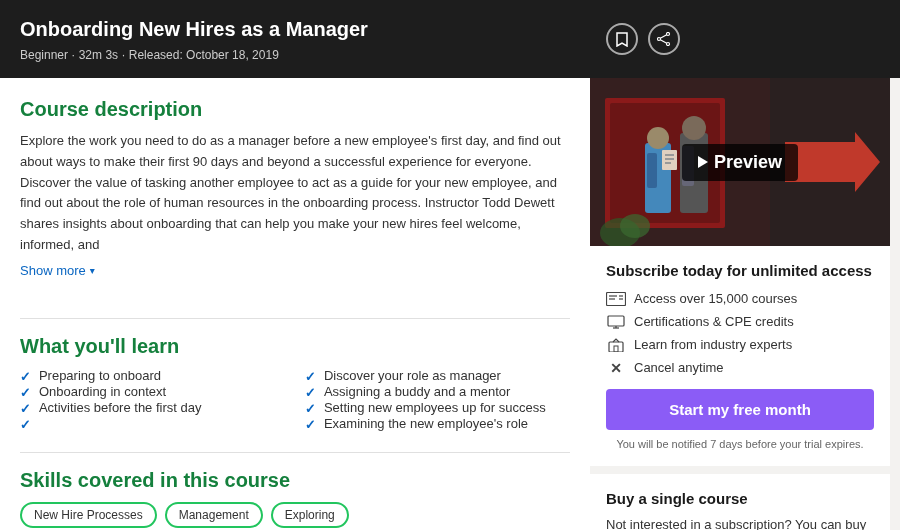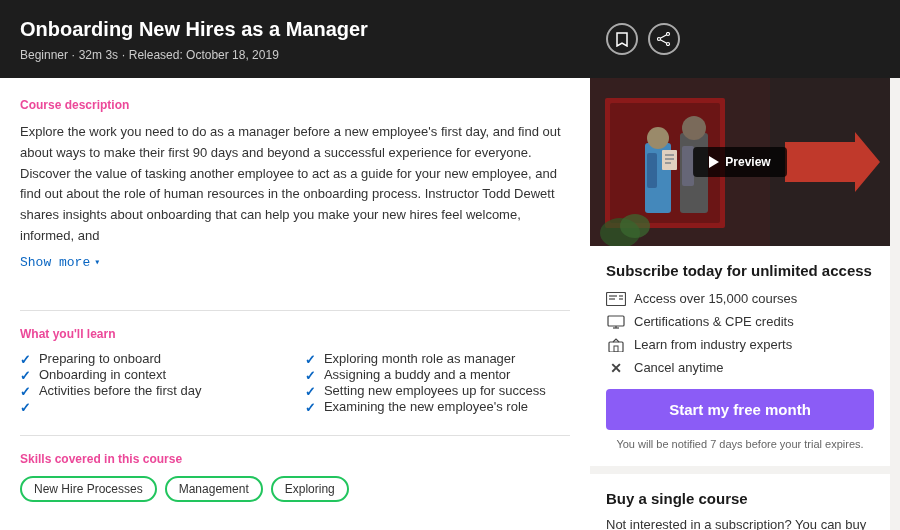--- a/index.html
+++ b/index.html
@@ -15,44 +15,44 @@
     .header-actions { position: absolute; right: 220px; top: 50%; transform: translateY(-50%); display: flex; gap: 10px; }
     .action-btn { width: 32px; height: 32px; border-radius: 50%; border: 2px solid #aaa; background: transparent; display: flex; align-items: center; justify-content: center; cursor: pointer; color: #fff; font-size: 14px; }
 
     
     .main-content { display: flex; gap: 0; flex: 1; padding: 0; }
 
     
     .left-panel { flex: 1; padding: 20px 20px 20px 20px; background: #fff; max-width: 590px; overflow-y: auto; }
 
     
-    .section-title { font-size: 12px; font-weight: 700; margin-bottom: 10px; color: #ec4899; }
+    .section-title { font-size: 20px; font-weight: 700; margin-bottom: 10px; color: #15803d; }
     .description-text { font-size: 13px; color: #333; line-height: 1.6; margin-bottom: 6px; }
-    .show-more { color: #0a66c2; font-size: 13px; cursor: pointer; display: inline-flex; align-items: center; gap: 4px; margin-bottom: 20px; font-family: Liberation Mono, monospace; }
+    .show-more { color: #0a66c2; font-size: 13px; cursor: pointer; display: inline-flex; align-items: center; gap: 4px; margin-bottom: 20px; }
     .show-more-chevron { font-size: 10px; }
 
     
     .learn-section { margin-bottom: 20px; }
     .learn-grid { display: grid; grid-template-columns: 1fr 1fr; gap: 8px 20px; margin-top: 10px; }
     .learn-item { display: flex; align-items: flex-start; gap: 8px; font-size: 13px; color: #333; }
     .check-icon { color: #0a66c2; font-weight: 700; flex-shrink: 0; margin-top: 1px; }
 
     
     .skills-section { margin-bottom: 20px; }
     .skills-tags { display: flex; gap: 8px; flex-wrap: wrap; margin-top: 10px; }
     .skill-tag { border: 2px solid #22c55e; border-radius: 20px; padding: 4px 12px; font-size: 12px; color: #333; background: #fff; cursor: pointer; }
 
     
     .right-panel { width: 300px; flex-shrink: 0; background: #f3f2f0; padding: 0; }
 
     
     .preview-card { background: #1d1d1d; position: relative; height: 168px; overflow: hidden; cursor: pointer; }
     .preview-thumbnail { width: 100%; height: 100%; background: linear-gradient(135deg, #2d1a1a 0%, #4a2020 30%, #3a3a4a 70%, #2a2a3a 100%); display: flex; align-items: center; justify-content: center; position: relative; }
     .preview-overlay { position: absolute; inset: 0; display: flex; align-items: center; justify-content: center; }
-    .preview-btn { background: rgba(0,0,0,0.75); color: #fff; border: none; border-radius: 4px; padding: 8px 16px; font-size: 12px; font-weight: 600; cursor: pointer; display: flex; align-items: center; gap: 6px; }
+    .preview-btn { background: rgba(0,0,0,0.75); color: #fff; border: none; border-radius: 4px; padding: 8px 16px; font-size: 18px; font-weight: 600; cursor: pointer; display: flex; align-items: center; gap: 6px; }
     .play-triangle { width: 0; height: 0; border-style: solid; border-width: 6px 0 6px 10px; border-color: transparent transparent transparent #fff; }
 
     
     .subscribe-card { background: #fff; padding: 16px; margin-bottom: 8px; }
     .subscribe-title { font-size: 15px; font-weight: 700; margin-bottom: 12px; color: #1a1a1a; }
     .benefit-list { list-style: none; margin-bottom: 14px; }
     .benefit-item { display: flex; align-items: center; gap: 8px; font-size: 13px; color: #333; margin-bottom: 8px; }
     .benefit-icon { width: 20px; height: 14px; flex-shrink: 0; display: flex; align-items: center; justify-content: center; }
 
     .cta-btn { width: 100%; padding: 12px; font-size: 15px; font-weight: 700; border: none; border-radius: 4px; cursor: pointer; margin-bottom: 8px; }
@@ -126,21 +126,21 @@
               <span class="check-icon">✓</span>
               <span>Activities before the first day</span>
             </div>
             <div class="learn-item">
               <span class="check-icon">✓</span>
             </div>
           </div>
           <div>
             <div class="learn-item">
               <span class="check-icon">✓</span>
-              <span>Exploring month role as manager</span>
+              <span>Discover your role as manager</span>
             </div>
             <div class="learn-item">
               <span class="check-icon">✓</span>
               <span>Assigning a buddy and a mentor</span>
             </div>
             <div class="learn-item">
               <span class="check-icon">✓</span>
               <span>Setting new employees up for success</span>
             </div>
             <div class="learn-item">

